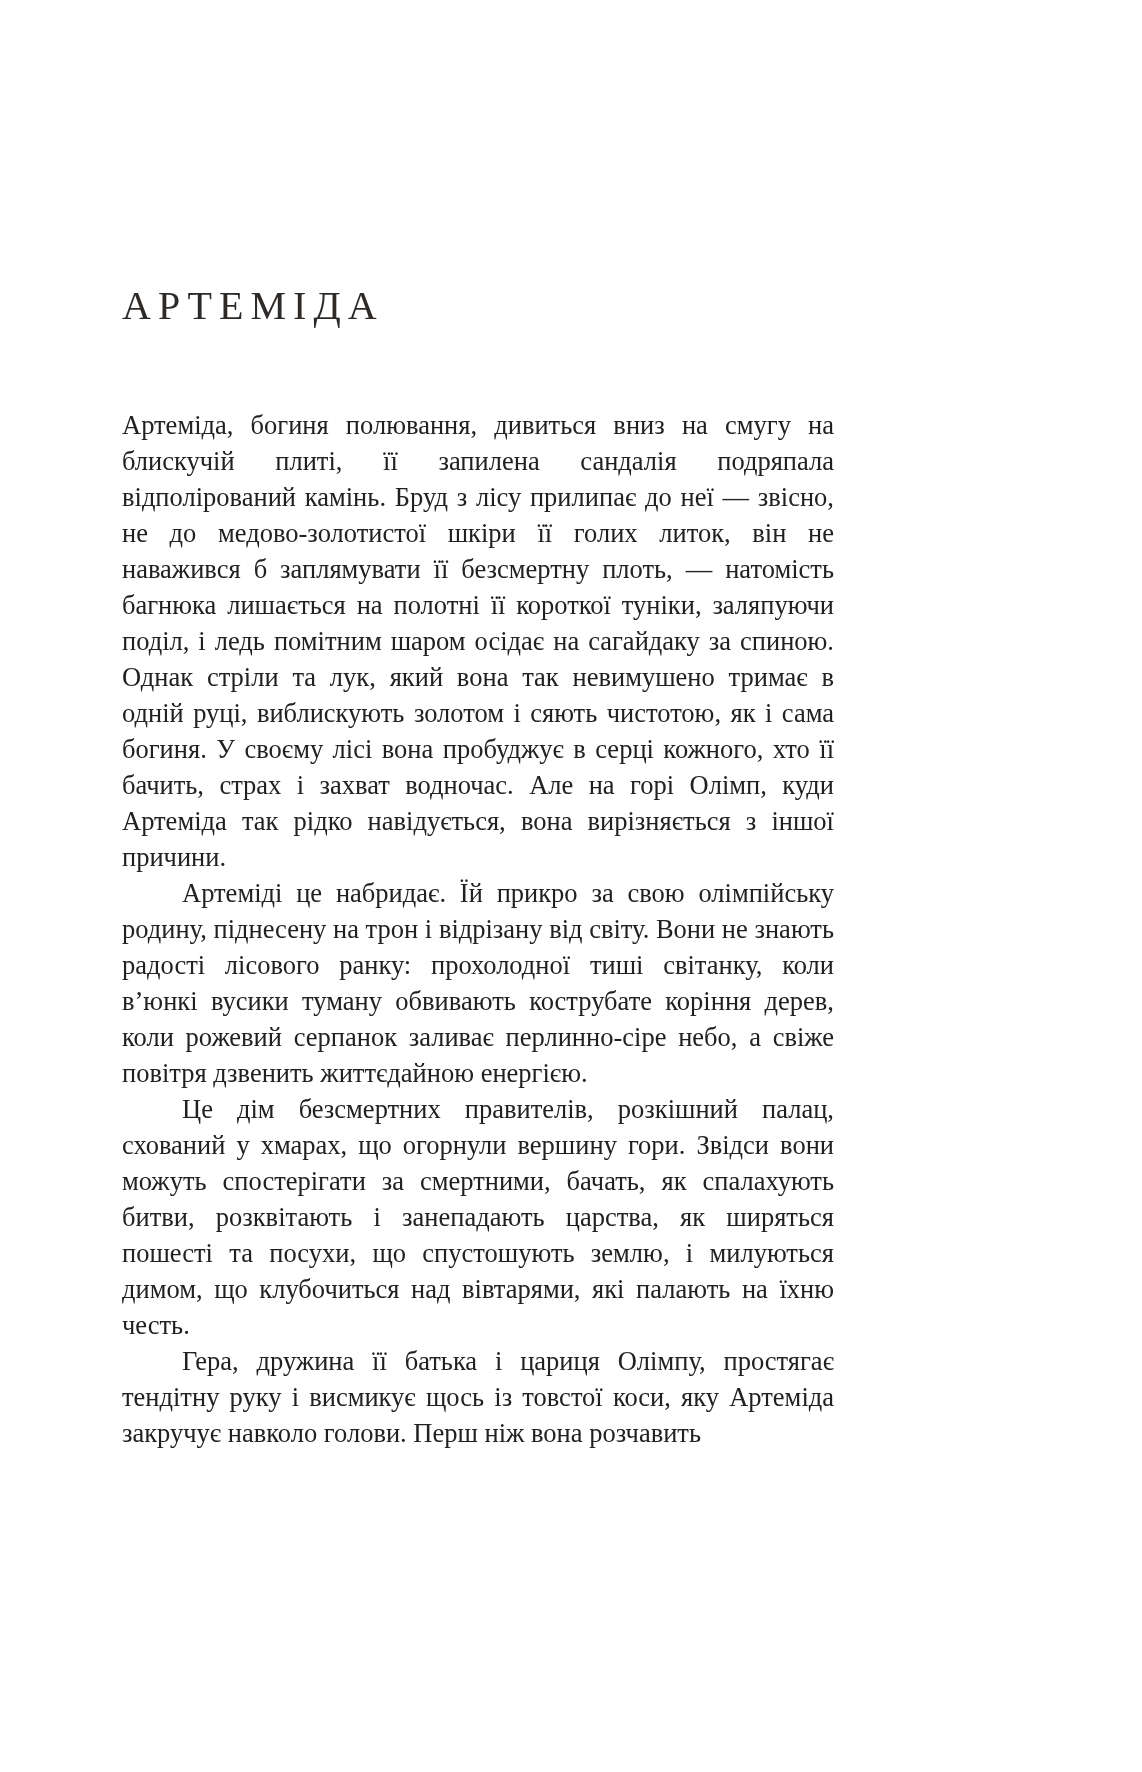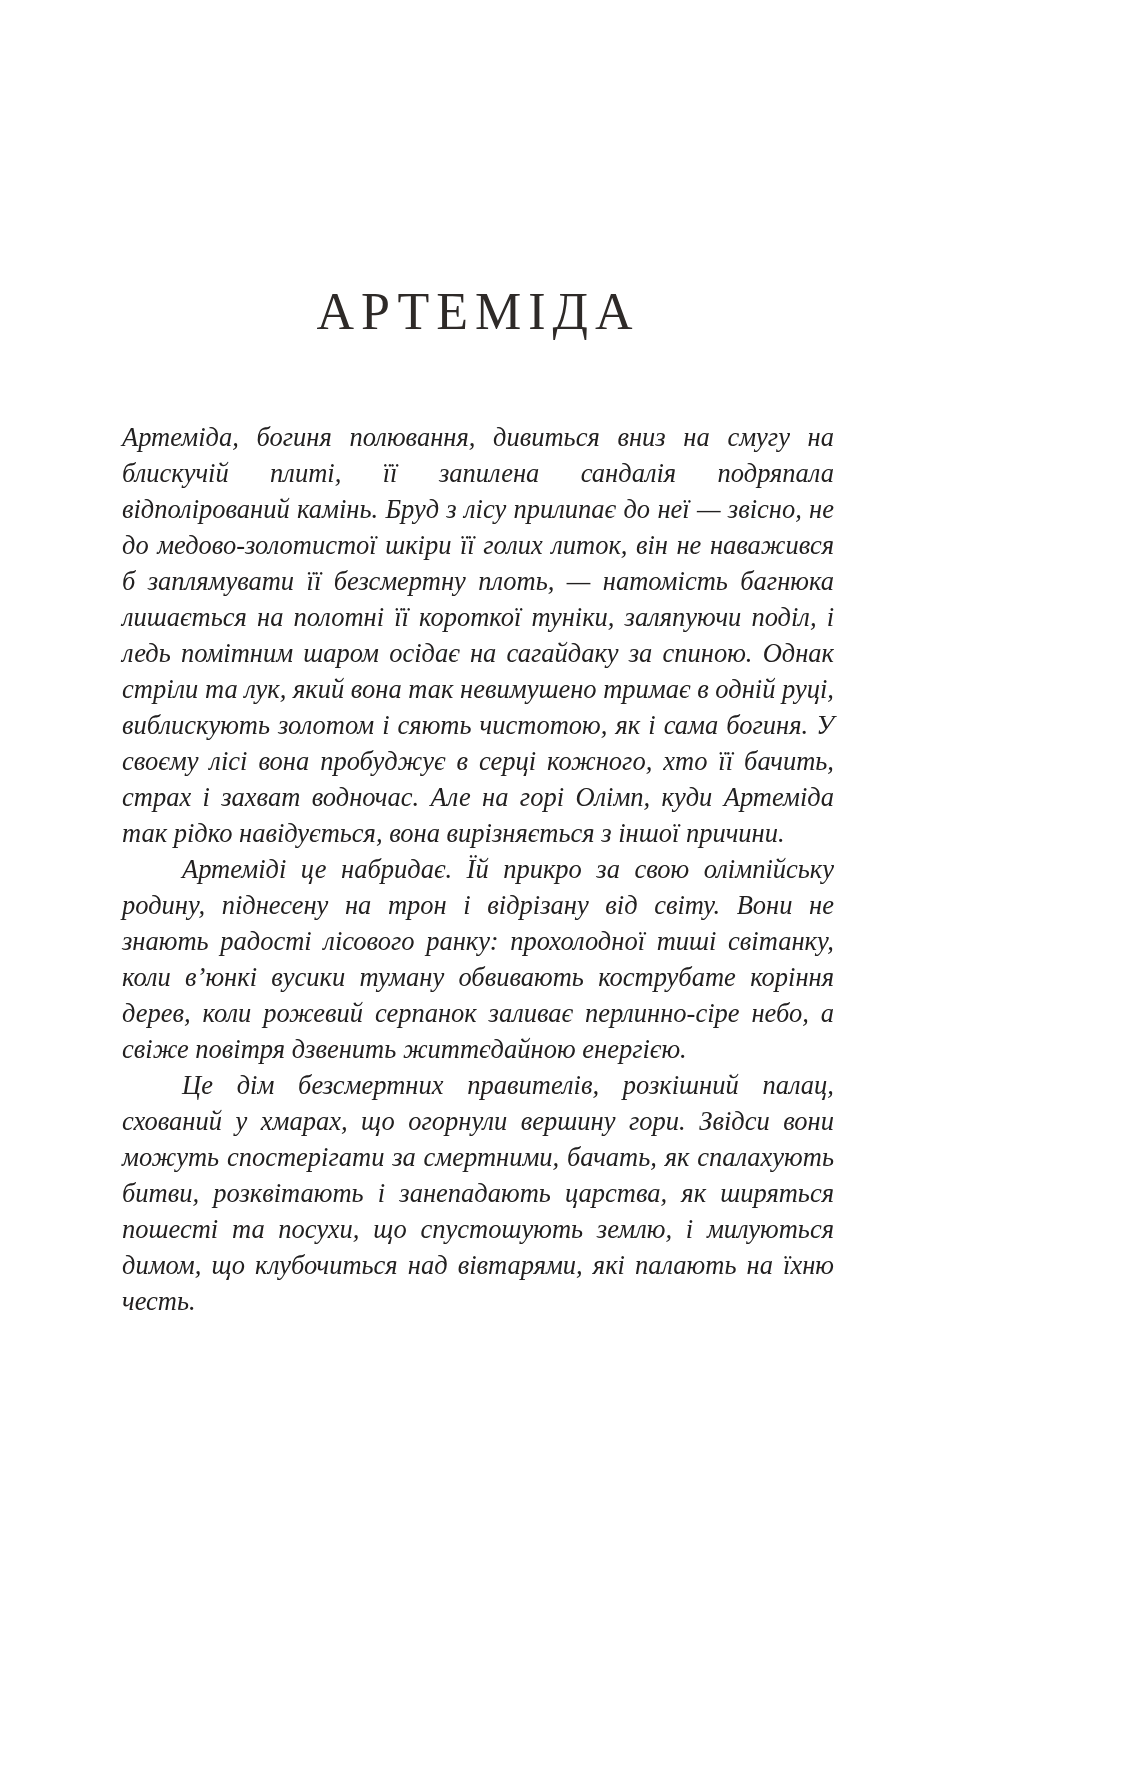--- a/index.html
+++ b/index.html
@@ -19,49 +19,49 @@
   }
   .content-column {
     position: absolute;
     left: 122px;
     top: 0;
     width: 712px;
   }
   .chapter-title {
     margin: 0;
     padding-top: 282px;
-    font-size: 52px;
+    font-size: 40px;
     font-weight: 400;
     letter-spacing: 7px;
-    text-align: center;
+    text-align: left;
     color: #2e2a28;
     font-family: "Liberation Serif", "DejaVu Serif", serif;
   }
   .text-block {
     margin-top: 78px;
     font-size: 26.5px;
     line-height: 36px;
     text-align: justify;
     color: #222020;
   }
   .text-block p {
     margin: 0;
     padding: 0;
     text-indent: 0;
-    font-style: italic;
   }
   .text-block p.indented {
     text-indent: 60px;
   }
 </style>
 </head>
 <body>
 
 <div class="book-page">
   <div class="content-column">
     <h1 class="chapter-title">АРТЕМІДА</h1>
     <div class="text-block">
       <p>Артеміда, богиня полювання, дивиться вниз на смугу на блискучій плиті, її запилена сандалія подряпала відполірований камінь. Бруд з лісу прилипає до неї — звісно, не до медово-золотистої шкіри її голих литок, він не наважився б заплямувати її безсмертну плоть, — натомість багнюка лишається на полотні її короткої туніки, заляпуючи поділ, і ледь помітним шаром осідає на сагайдаку за спиною. Однак стріли та лук, який вона так невимушено тримає в одній руці, виблискують золотом і сяють чистотою, як і сама богиня. У своєму лісі вона пробуджує в серці кожного, хто її бачить, страх і захват водночас. Але на горі Олімп, куди Артеміда так рідко навідується, вона вирізняється з іншої причини.</p>
       <p class="indented">Артеміді це набридає. Їй прикро за свою олімпійську родину, піднесену на трон і відрізану від світу. Вони не знають радості лісового ранку: прохолодної тиші світанку, коли в’юнкі вусики туману обвивають кострубате коріння дерев, коли рожевий серпанок заливає перлинно-сіре небо, а свіже повітря дзвенить життєдайною енергією.</p>
       <p class="indented">Це дім безсмертних правителів, розкішний палац, схований у хмарах, що огорнули вершину гори. Звідси вони можуть спостерігати за смертними, бачать, як спалахують битви, розквітають і занепадають царства, як ширяться пошесті та посухи, що спустошують землю, і милуються димом, що клубочиться над вівтарями, які палають на їхню честь.</p>
+      <p class="indented">Гера, дружина її батька і цариця Олімпу, простягає тендітну руку і висмикує щось із товстої коси, яку Артеміда закручує навколо голови. Перш ніж вона розчавить</p>
     </div>
   </div>
 </div>
 
 </body></html>

